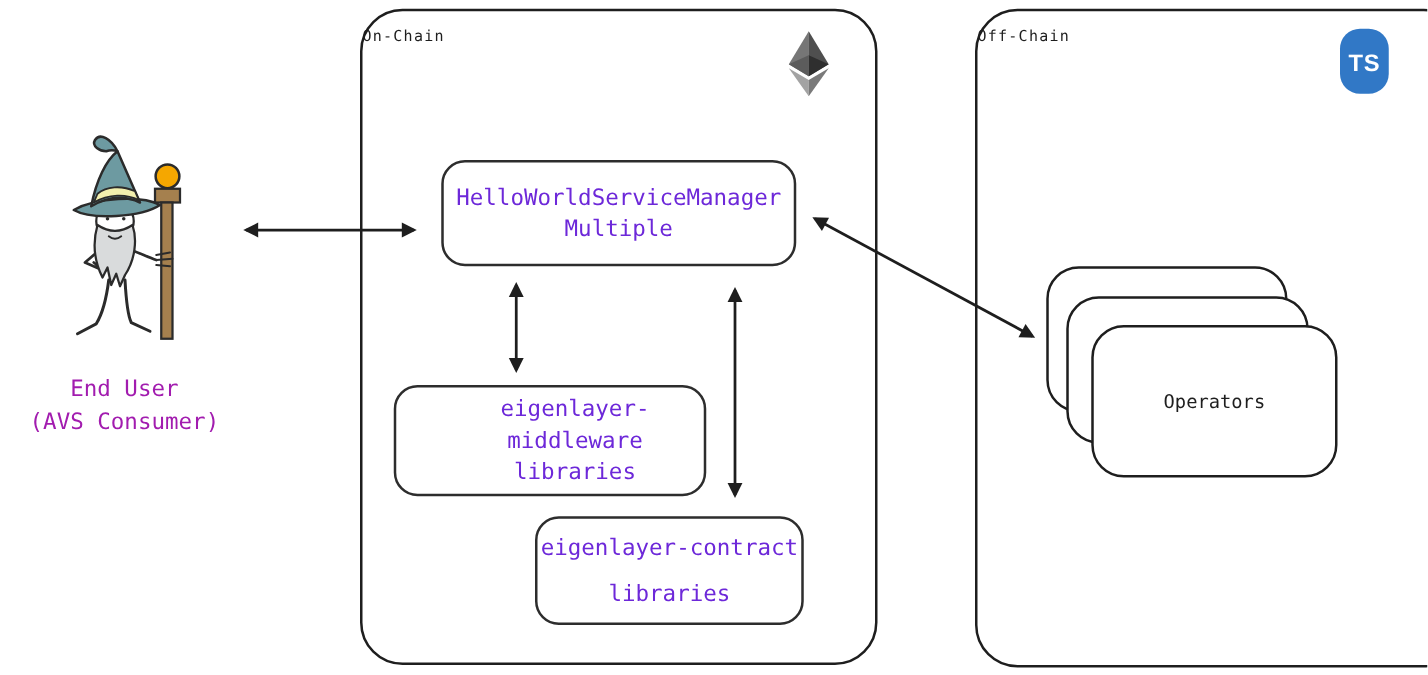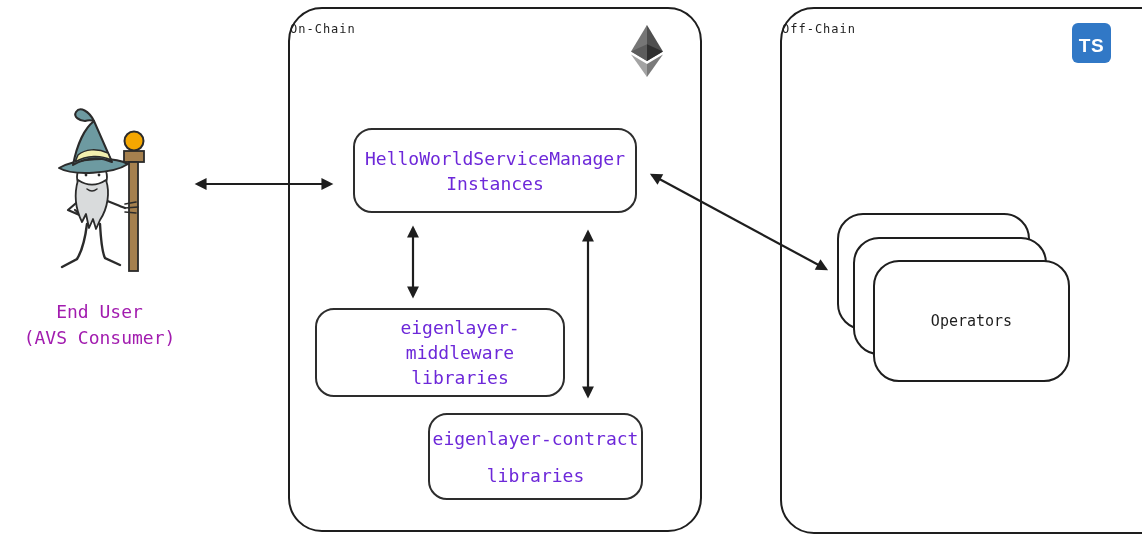--- a/index.html
+++ b/index.html
@@ -56,23 +56,23 @@
     justify-content: center;
     text-align: center;
     font-size: 15px;
     line-height: 21px;
   }
   .ts-badge {
     position: absolute;
     left: 1072px;
     top: 23px;
     width: 39px;
-    height: 40px;
+    height: 52px;
     background: #3178c6;
-    border-radius: 6px;
+    border-radius: 16px;
     display: flex;
     align-items: center;
     justify-content: center;
     color: #ffffff;
     font-family: "Liberation Sans", sans-serif;
     font-weight: 700;
     font-size: 19px;
     padding-top: 6px;
     letter-spacing: 0.5px;
   }
@@ -108,21 +108,21 @@
     <polygon fill="#4f4f4f" points="127.9 0 125.2 9.5 125.2 285.2 127.9 287.9 255.9 212.3"></polygon>
     <polygon fill="#767676" points="127.9 0 0 212.3 127.9 287.9"></polygon>
     <polygon fill="#7a7a7a" points="127.9 312.2 126.4 314.1 126.4 412.3 127.9 416.8 256 236.6"></polygon>
     <polygon fill="#a3a3a3" points="127.9 416.8 127.9 312.2 0 236.6"></polygon>
     <polygon fill="#2f2f2f" points="127.9 287.9 255.9 212.3 127.9 154.2"></polygon>
     <polygon fill="#5c5c5c" points="0 212.3 127.9 287.9 127.9 154.2"></polygon>
   </svg>
 
   <div class="node-box" style="left:353px; top:128px; width:284px; height:85px;">
     <div>HelloWorldServiceManager</div>
-    <div>Instances</div>
+    <div>Multiple</div>
   </div>
 
   <div class="node-box" style="left:315px; top:308px; width:250px; height:89px;padding-left:40px;">
     <div>eigenlayer-middleware</div>
     <div>libraries</div>
   </div>
 
   <div class="node-box" style="left:428px; top:413px; width:215px; height:87px;gap:12px;">
     <div>eigenlayer-contract</div>
     <div>libraries</div>

